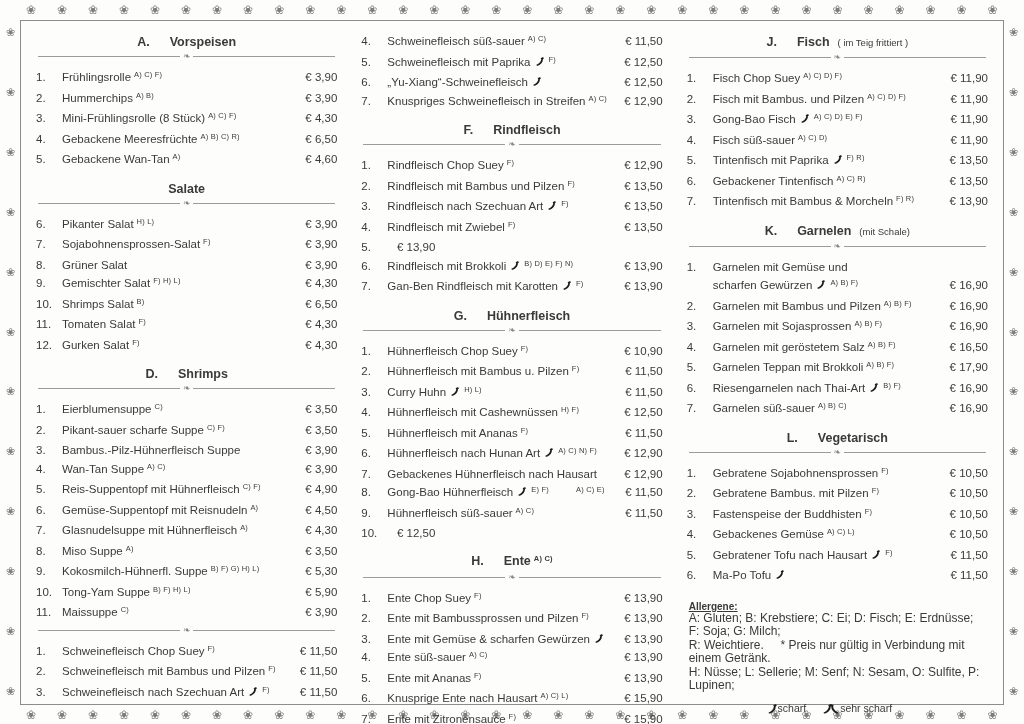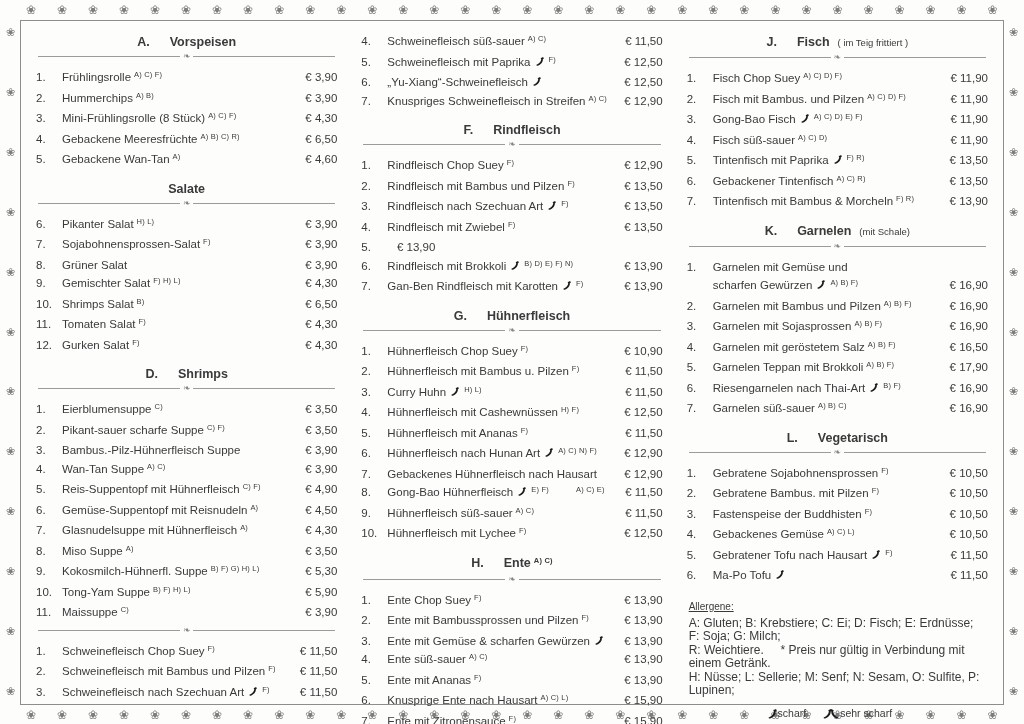--- a/index.html
+++ b/index.html
@@ -40,21 +40,21 @@
   .d-orn { color: #848484; font-size: 9px; line-height: 9px; margin: 0 3px; }
 
   .item { display: flex; align-items: baseline; line-height: 18.5px; font-size: 11.5px; }
   .num { flex: none; width: 26px; }
   .name { flex: 1 1 auto; min-width: 0; white-space: nowrap; }
   .price { flex: none; min-width: 48px; text-align: right; white-space: nowrap; }
 
   svg.chili { width: 10px; height: 10px; fill: #1c1c1c; margin: 0 1px 0 4px; transform: translateY(1px); display: inline-block; }
 
   .allergen-block { margin-top: 16px; padding: 0 2px; }
-  .allergen-title { font-size: 10px; font-weight: normal; text-decoration: underline; margin-bottom: 5px; }
+  .allergen-title { font-size: 10px; font-weight: bold; text-decoration: underline; }
   .allergen-line { font-size: 12px; line-height: 13.5px; white-space: pre-wrap; }
   .legend-row { display: flex; align-items: flex-end; justify-content: center; gap: 0; margin-top: 9px; font-size: 10.5px; }
   .legend-label { margin-right: 16px; }
   .chili-slot { display: inline-flex; }
   .chili-slot svg.chili { margin: 0; width: 11px; height: 11px; }
   .chili-slot.double svg.chili:last-child { margin-left: -4px; transform: translateY(1px) scaleX(-1); }
 </style>
 </head>
 <body>
 
@@ -439,21 +439,20 @@
           <span class="codes codes-right">A) C) E)</span>
           <span class="price">€ 11,50</span>
         </div>
         <div class="item">
           <span class="num">9.</span>
           <span class="name">Hühnerfleisch süß-sauer<span class="codes">A) C)</span></span>
           <span class="price">€ 11,50</span>
         </div>
         <div class="item">
           <span class="num">10.</span>
-          <span class="name">Hühnerfleisch mit Lychee<span class="codes">F)</span></span>
           <span class="price">€ 12,50</span>
         </div>
         <div class="section-header"><span class="h-letter">H.</span><span class="h-name">Ente</span><span class="codes">A) C)</span></div>
         <div class="divider">
           <span class="d-line"></span>
           <span class="d-orn">❧</span>
           <span class="d-line"></span>
         </div>
         <div class="item">
           <span class="num">1.</span>

